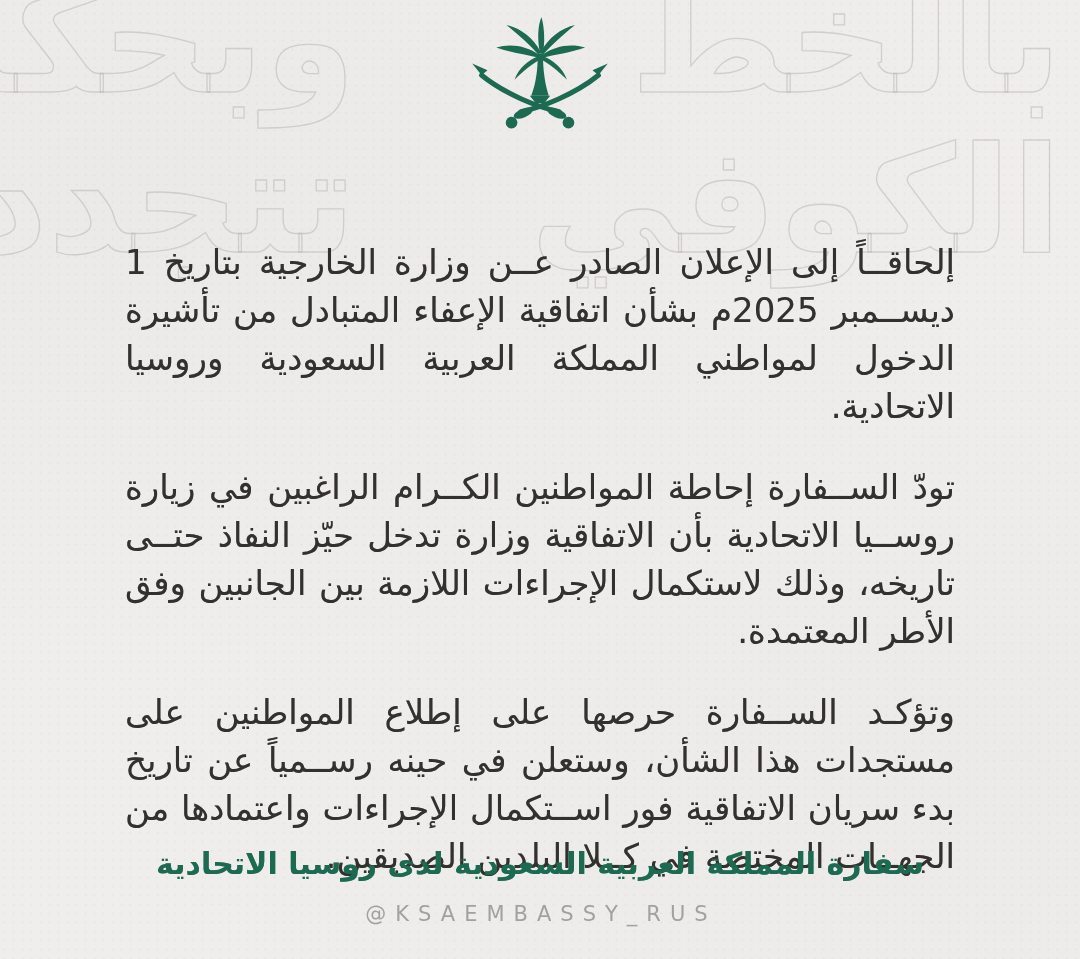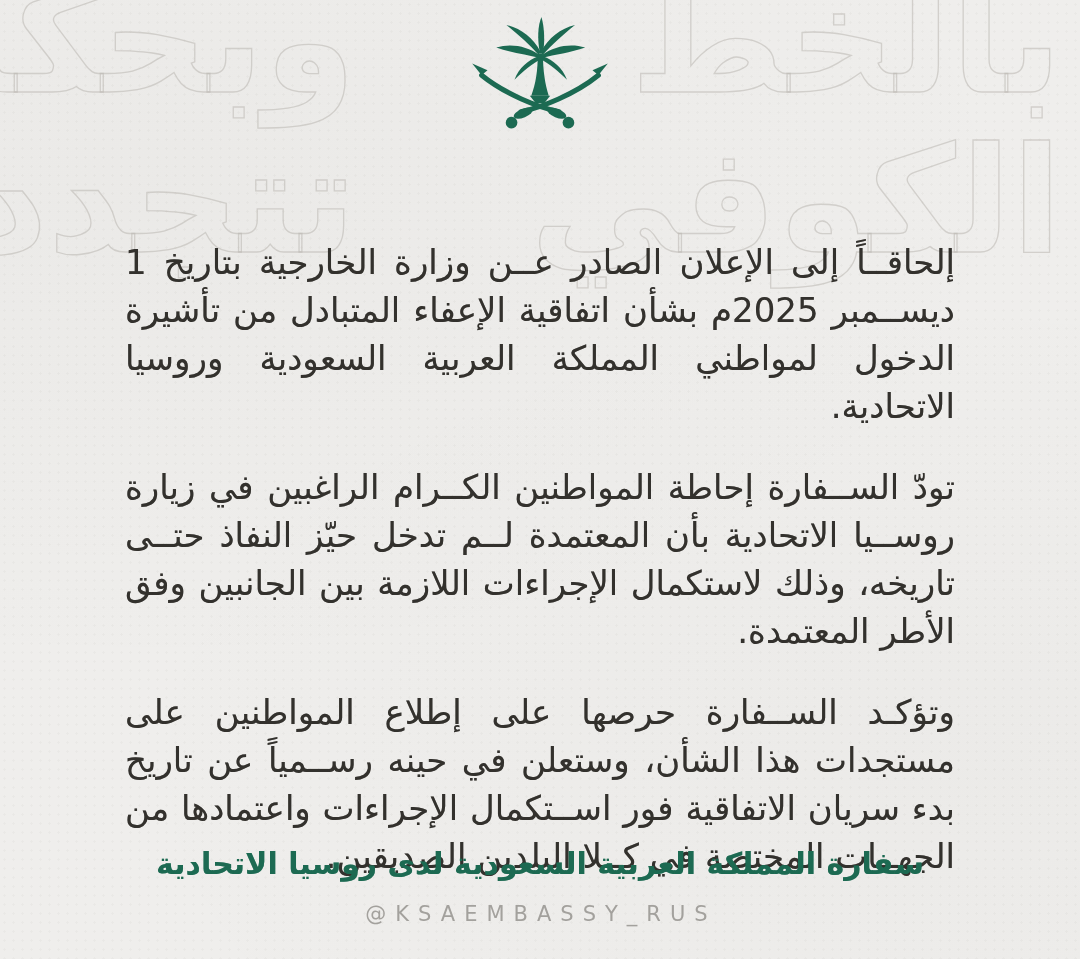--- a/index.html
+++ b/index.html
@@ -125,21 +125,21 @@
         <ellipse cx="123" cy="136" rx="14" ry="6" transform="rotate(22 123 136)"></ellipse>
 
         <circle cx="61" cy="149" r="8"></circle>
         <circle cx="139" cy="149" r="8"></circle>
       </g>
     </svg>
   </div>
 
   <div class="statement">
     <p>إلحاقــاً إلى الإعلان الصادر عــن وزارة الخارجية بتاريخ 1 ديســمبر 2025م بشأن اتفاقية الإعفاء المتبادل من تأشيرة الدخول لمواطني المملكة العربية السعودية وروسيا الاتحادية.</p>
-    <p>تودّ الســفارة إحاطة المواطنين الكــرام الراغبين في زيارة روســيا الاتحادية بأن المعتمدة لــم تدخل حيّز النفاذ حتــى تاريخه، وذلك لاستكمال الإجراءات اللازمة بين الجانبين وفق الأطر المعتمدة.</p>
+    <p>تودّ الســفارة إحاطة المواطنين الكــرام الراغبين في زيارة روســيا الاتحادية بأن الاتفاقية وزارة تدخل حيّز النفاذ حتــى تاريخه، وذلك لاستكمال الإجراءات اللازمة بين الجانبين وفق الأطر المعتمدة.</p>
     <p>وتؤكـد الســفارة حرصها على إطلاع المواطنين على مستجدات هذا الشأن، وستعلن في حينه رســمياً عن تاريخ بدء سريان الاتفاقية فور اســتكمال الإجراءات واعتمادها من الجهــات المختصة في كــلا البلدين الصديقين.</p>
   </div>
 
   <div class="signature">سفارة المملكة العربية السعودية لدى روسيا الاتحادية</div>
 
   <div class="handle">@KSAEMBASSY_RUS</div>
 
 </div>
 
 </body></html>

